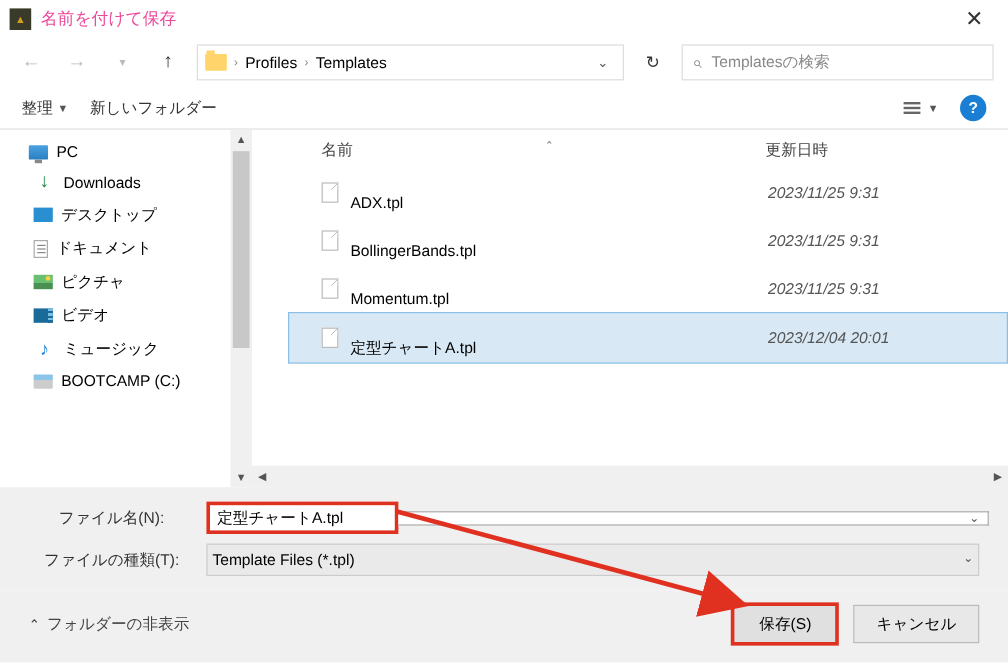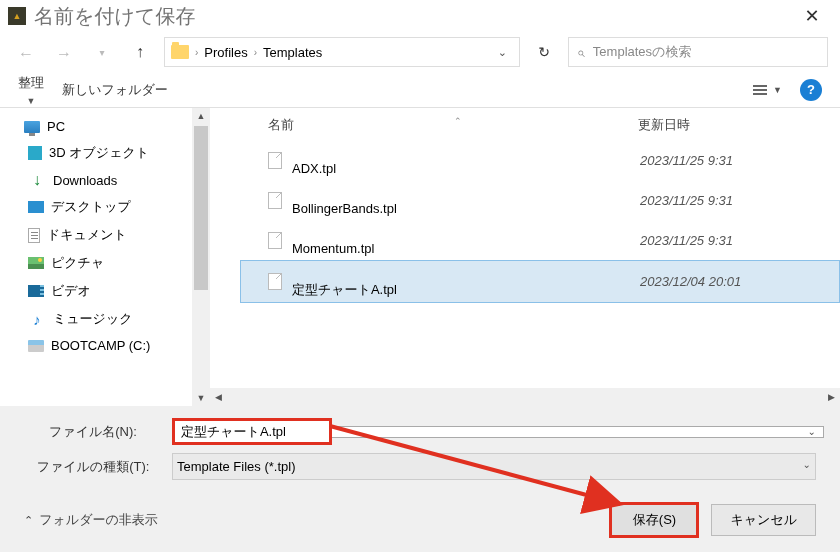--- a/index.html
+++ b/index.html
@@ -1,36 +1,36 @@
 <!DOCTYPE html>
 <html><head>
 <meta charset="utf-8">
 <style>
 * { box-sizing: border-box; margin: 0; padding: 0; font-family: "Yu Gothic UI", "Meiryo", sans-serif; font-size: 13px; }
 body { background: #fff; width: 840px; height: 560px; overflow: hidden; position: relative; }
 
 .titlebar { display: flex; align-items: center; height: 32px; padding: 0 8px; }
 .titlebar .app-icon { width: 18px; height: 18px; background: #3a3a2a; margin-right: 8px; display: flex; align-items: center; justify-content: center; font-size: 9px; color: #d4a020; }
-.titlebar .title { flex: 1; font-size: 20px; color: #737373; }
+.titlebar .title { flex: 1; font-size: 14px; color: #ec4899; }
 .titlebar .close { width: 40px; height: 28px; display: flex; align-items: center; justify-content: center; font-size: 18px; color: #333; cursor: pointer; }
 
 .navbar { display: flex; align-items: center; height: 40px; padding: 0 12px; gap: 10px; }
 .nav-btn { width: 28px; height: 28px; display: flex; align-items: center; justify-content: center; color: #bbb; font-size: 16px; }
 .nav-btn.enabled { color: #333; }
 .path-box { flex: 1; display: flex; align-items: center; gap: 6px; border: 1px solid #ddd; padding: 3px 6px; height: 30px; }
 .folder-icon { width: 18px; height: 14px; background: #ffd56b; border-radius: 1px; position: relative; }
 .folder-icon::before { content: ""; position: absolute; top: -3px; left: 1px; width: 7px; height: 3px; background: #ffd56b; border-radius: 1px 1px 0 0; }
 .crumb-sep { color: #888; font-size: 10px; }
 .path-drop { margin-left: auto; color: #555; font-size: 11px; padding: 0 6px; }
 .refresh { width: 28px; height: 28px; display: flex; align-items: center; justify-content: center; color: #333; font-size: 14px; }
 .search-box { width: 260px; border: 1px solid #ddd; height: 30px; display: flex; align-items: center; padding: 0 8px; gap: 8px; color: #888; }
 .search-icon { font-size: 14px; transform: scaleX(-1); }
 
 .toolbar { display: flex; align-items: center; border-bottom: 1px solid #e0e0e0; height: 36px; padding: 0 18px; gap: 18px; }
-.tool-item { display: flex; align-items: center; gap: 4px; color: #333; cursor: pointer; flex-direction: column; }
+.tool-item { display: flex; align-items: center; gap: 4px; color: #333; cursor: pointer; }
 .tool-drop { font-size: 9px; color: #555; }
 .toolbar .spacer { flex: 1; }
 .view-btn { display: flex; align-items: center; gap: 2px; color: #444; }
 .view-lines { display: flex; flex-direction: column; gap: 2px; }
 .view-lines span { width: 14px; height: 2px; background: #666; }
 .help-btn { width: 22px; height: 22px; border-radius: 50%; background: #1a7fd4; color: #fff; display: flex; align-items: center; justify-content: center; font-size: 13px; font-weight: bold; }
 
 .body-area { display: flex; height: 298px; }
 .sidebar { width: 210px; overflow: hidden; position: relative; padding-top: 6px; }
 .sidebar-scroll { position: absolute; right: 0; top: 0; width: 18px; height: 100%; background: #f0f0f0; display: flex; flex-direction: column; align-items: center; }
@@ -135,24 +135,20 @@
   <div class="help-btn">?</div>
 </div>
 
 <div class="body-area">
   <div class="sidebar">
     <div class="tree-item root">
       <span class="ico ico-pc"></span>
       <span>PC</span>
     </div>
     <div class="tree-item">
-      <span class="ico ico-3d"></span>
-      <span>3D オブジェクト</span>
-    </div>
-    <div class="tree-item">
       <span class="ico ico-dl">↓</span>
       <span>Downloads</span>
     </div>
     <div class="tree-item">
       <span class="ico ico-desk"></span>
       <span>デスクトップ</span>
     </div>
     <div class="tree-item">
       <span class="ico ico-doc"></span>
       <span>ドキュメント</span>

